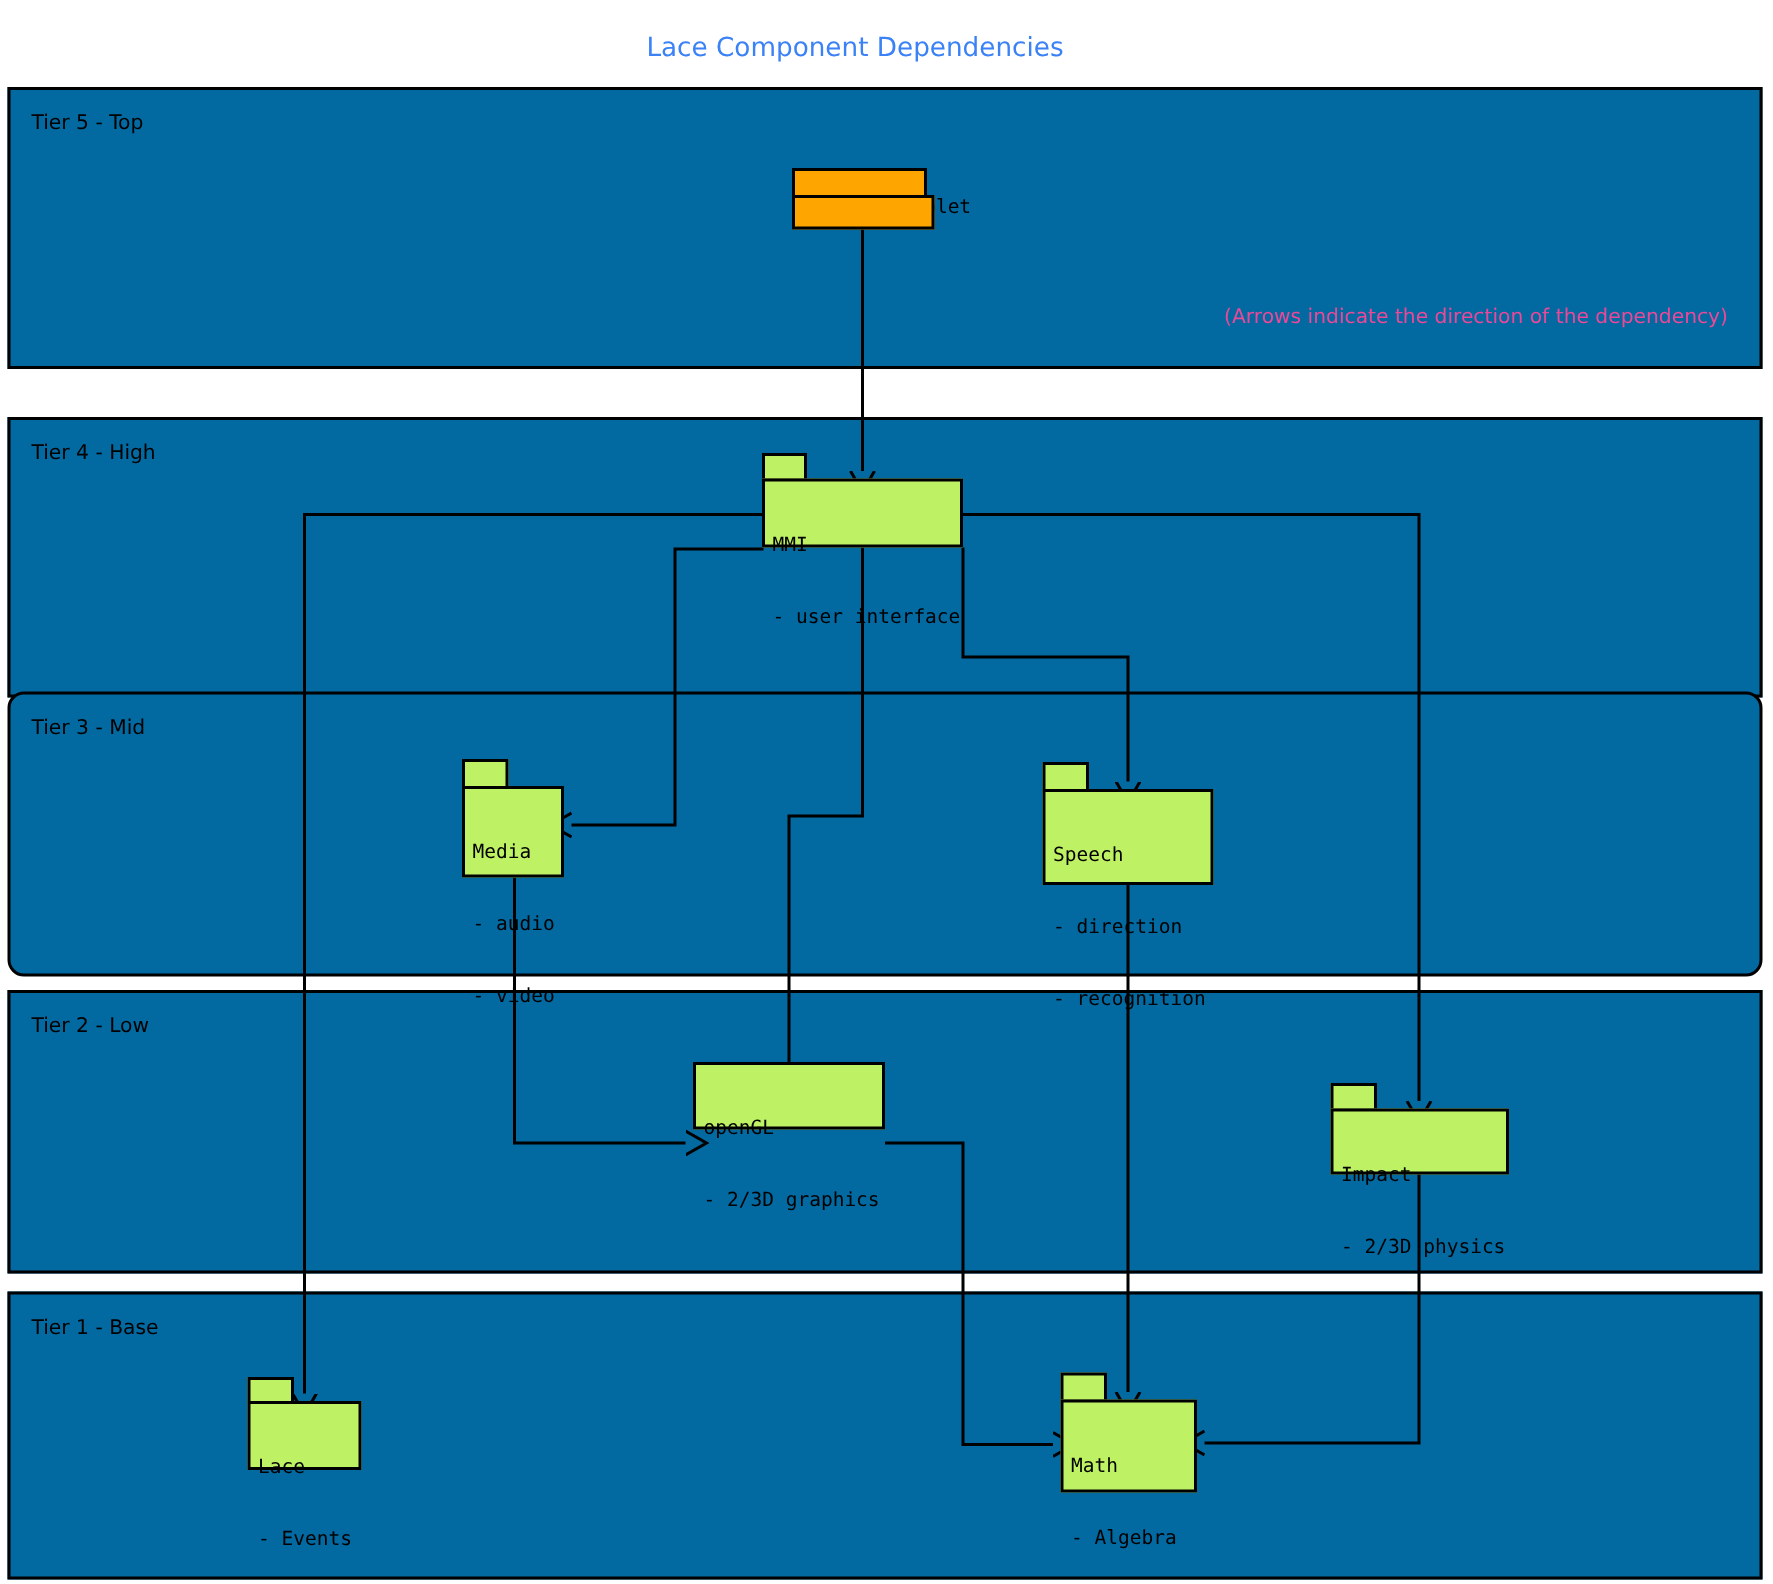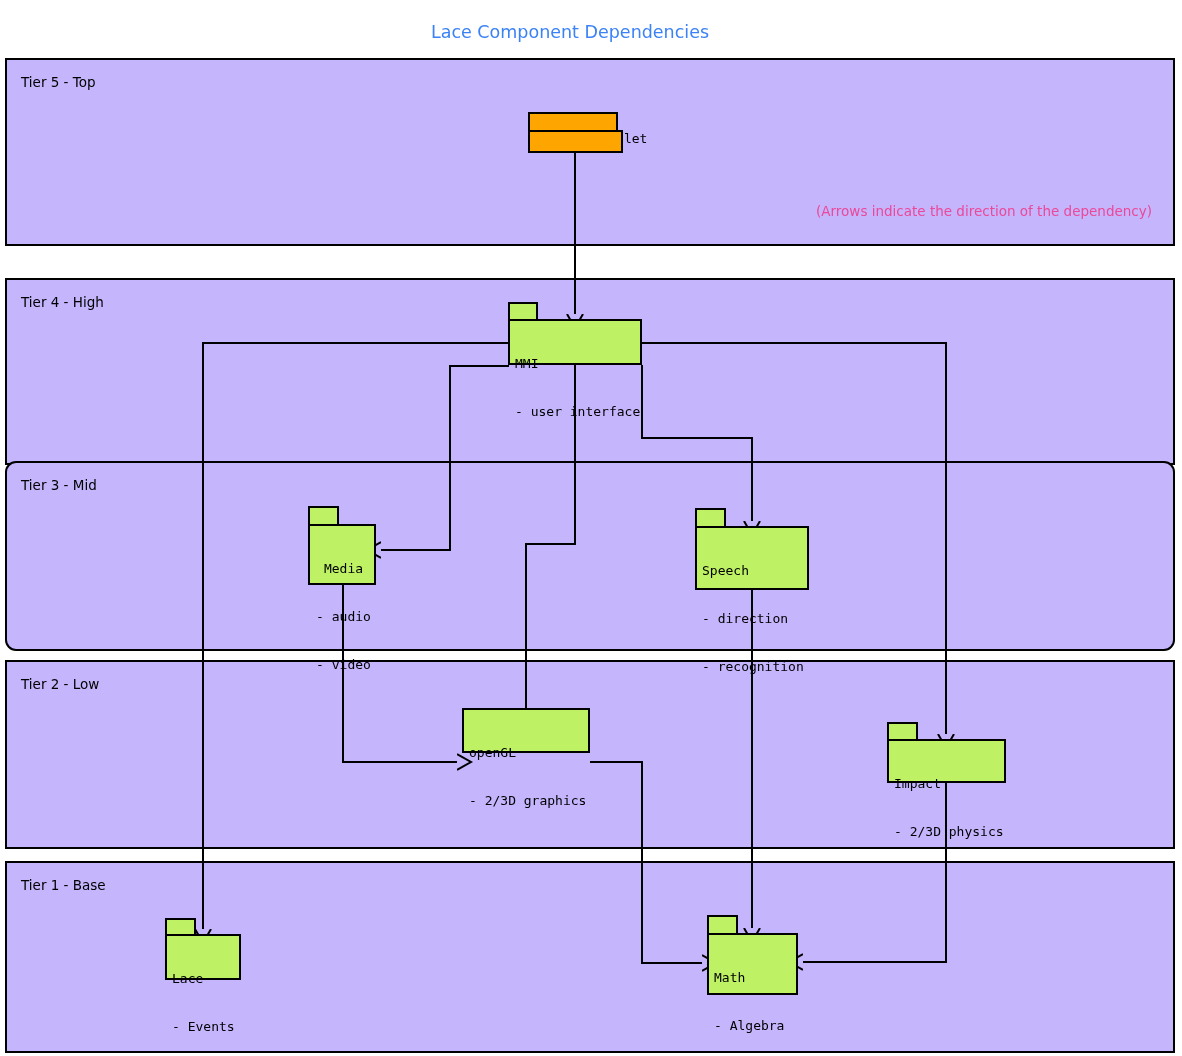--- a/index.html
+++ b/index.html
@@ -6,21 +6,21 @@
   #canvas{
     position:relative;width:1182px;height:1056px;background:#ffffff;overflow:hidden;
     font-family:"DejaVu Sans","Liberation Sans",sans-serif;
   }
   .title{
     position:absolute;top:22px;left:0;width:1140px;text-align:center;
     font-size:17.5px;color:#3b82f6;z-index:4;
   }
   .tier{
     position:absolute;left:5px;width:1170px;box-sizing:border-box;
-    background:#c4b5fd;border:2px solid #000;z-index:1;
+    background:#0369a1;border:2px solid #000;z-index:1;
   }
   .tier-label{
     position:absolute;top:14px;left:14px;font-size:13.5px;color:#000;
   }
   .annotation{
     position:absolute;top:203px;right:30px;font-size:13.5px;color:#ec4899;z-index:2;
   }
   #edges{position:absolute;top:0;left:0;z-index:2;}
   .pkg-tab,.pkg-body{
     position:absolute;box-sizing:border-box;border:2px solid #000;z-index:3;
@@ -88,21 +88,21 @@
   </div>
   <div class="pkg-body orange" style="left:528px;top:130px;width:95px;height:23px;"></div>
 
   <div class="pkg-tab green" style="left:508px;top:302px;width:30px;height:19px;"></div>
   <div class="pkg-body green" style="left:508px;top:319px;width:134px;height:46px;">
     <div>MMI</div>
     <div>- user interface</div>
   </div>
 
   <div class="pkg-tab green" style="left:308px;top:506px;width:31px;height:20px;"></div>
-  <div class="pkg-body green" style="left:308px;top:524px;width:68px;height:61px;text-align:center;">
+  <div class="pkg-body green" style="left:308px;top:524px;width:68px;height:61px;">
     <div>Media</div>
     <div>- audio</div>
     <div>- video</div>
   </div>
 
   <div class="pkg-tab green" style="left:695px;top:508px;width:31px;height:20px;"></div>
   <div class="pkg-body green" style="left:695px;top:526px;width:114px;height:64px;">
     <div>Speech</div>
     <div>- direction</div>
     <div>- recognition</div>

